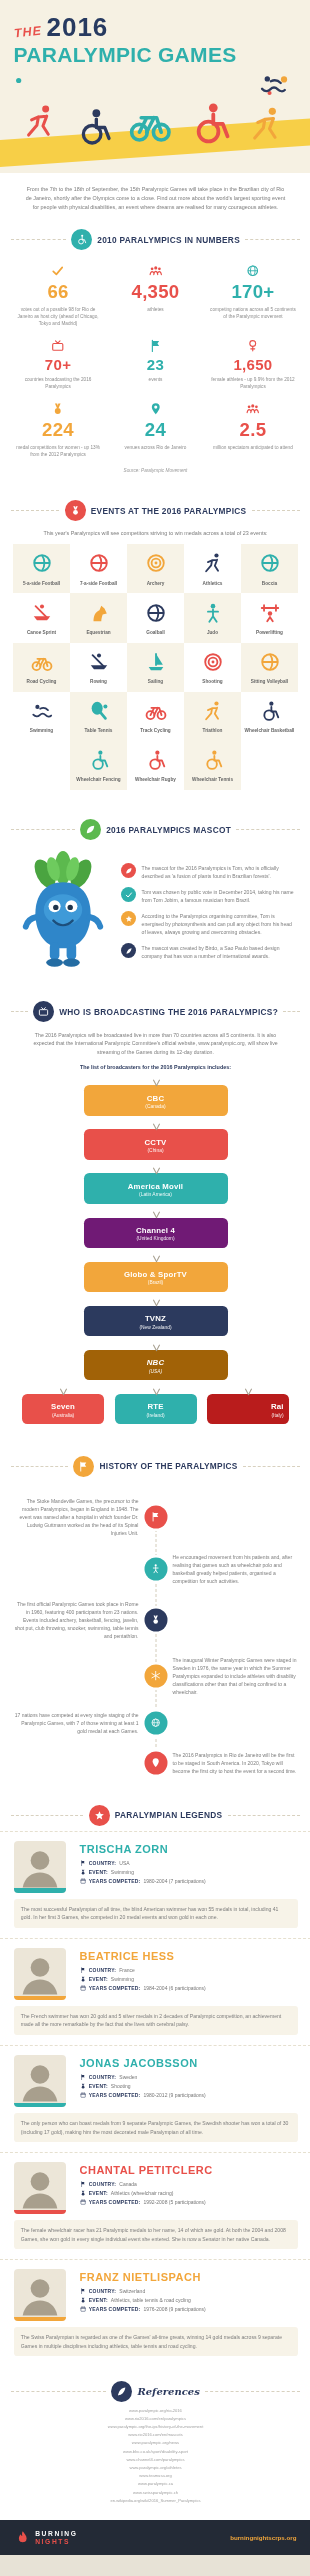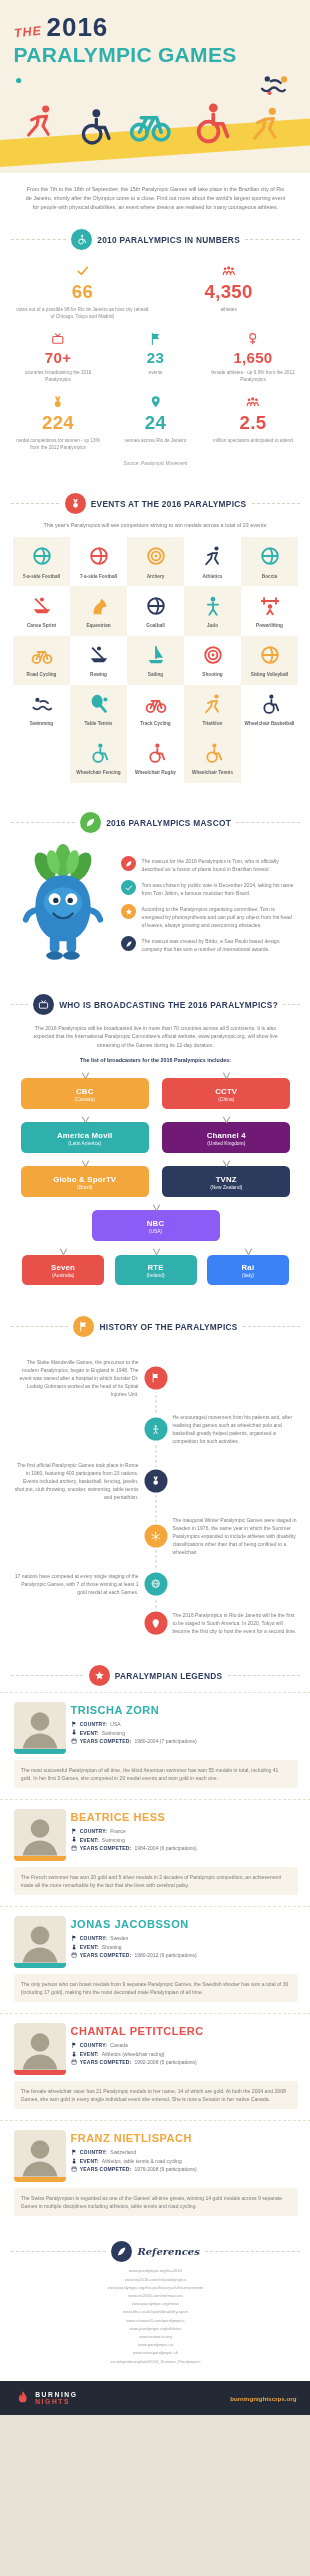--- a/index.html
+++ b/index.html
@@ -47,21 +47,21 @@
   .mascot-bullets{flex:1}
   .m-bullet{display:flex;gap:5.2px;margin:6.7px 0;align-items:flex-start}
   .m-ic{flex:0 0 15.5px;width:15.5px;height:15.5px;border-radius:50%;display:flex;align-items:center;justify-content:center;color:#fff}
   .m-ic svg{width:7.8px;height:7.8px}
   .m-text{font-size:5.1px;color:#7c7c7c;line-height:1.6;padding-top:1px}
 
   
   .bc-intro{padding:3.1px 27px 1px;text-align:center;font-size:5.2px;color:#7c7c7c;line-height:1.65}
   .bc-sub{padding:6.2px 21px 0;text-align:center;font-size:5.4px;color:#2c3a5e;font-weight:bold}
   .bc-main{display:flex;flex-wrap:wrap;justify-content:center;gap:0 13.5px;padding:2.1px 15.5px 0}
-  .bc-main .tv{width:128px}
+  .bc-main .tv{width:144px}
   .bc-small{display:flex;justify-content:center;gap:10.4px;padding:0 15.5px 16.6px}
   .bc-small .tv{width:82px}
   .tv{position:relative;border-radius:5.2px;color:#fff;text-align:center;padding:8.3px 5.2px 6.7px;margin-top:13.5px}
   .tv::before,.tv::after{content:"";position:absolute;top:-6.2px;left:50%;width:1px;height:6.7px;background:#a39b8b;transform-origin:bottom}
   .tv::before{transform:rotate(-28deg)}
   .tv::after{transform:rotate(28deg)}
   .tv-name{font-weight:800;font-size:7.8px;letter-spacing:0.2px}
   .tv-region{font-size:4.9px;opacity:.92;margin-top:1.6px}
 
   
@@ -73,21 +73,21 @@
   .timeline div.tl-item:nth-of-type(even){flex-direction:row-reverse}
   .timeline div.tl-item:nth-of-type(even) .tl-text{text-align:left}
   .tl-dot{position:absolute;left:50%;top:50%;transform:translate(-50%,-50%);width:23px;height:23px;border-radius:50%;color:#fff;display:flex;align-items:center;justify-content:center;box-shadow:0 0 0 2.6px #fff}
   .tl-dot svg{width:10.4px;height:10.4px}
 
   
   .legend{padding:9.3px 13.5px 2.1px;display:flex;flex-wrap:wrap;border-top:1px dashed #e6e0cf}
   .portrait{width:52px;height:52px;border-radius:4.1px;background:#ece6d8;position:relative;overflow:hidden;flex:0 0 52px;color:#a89f8d}
   .portrait svg{width:100%;height:100%}
   .p-strip{position:absolute;bottom:0;left:0;right:0;height:4.7px}
-  .legend-main{flex:1;padding-left:5px;min-width:0}
+  .legend-main{flex:1;padding-left:14px;min-width:0}
   .legend-name{font-size:11px;font-weight:800;letter-spacing:0.5px;margin-top:2.1px}
   .facts{margin-top:4.7px}
   .fact{display:flex;align-items:center;gap:3.1px;margin:2.6px 0;font-size:5px;color:#777}
   .fact svg{width:6.2px;height:6.2px;color:#2c3a5e;flex:0 0 6.2px}
   .f-label{font-weight:bold;color:#2c3a5e;letter-spacing:0.2px}
   .legend-desc{width:100%;margin:6.2px 0 8.3px;background:#f7f3e8;border-radius:3.1px;padding:5.7px 7.3px;font-size:5.1px;color:#7c7c7c;line-height:1.65}
 
   
   .refs{padding:0 21px 15.5px;text-align:center}
   .refs-title{font-family:"DejaVu Serif",serif;font-style:italic;font-size:10px;color:#2c3a5e;white-space:nowrap}
@@ -270,20 +270,27 @@
         </div>
 
         <div class="stat">
           <span class="stat-icon" style="color: rgb(232, 80, 74);"><svg viewBox="0 0 26 26" width="13.5" height="13.5">
               <use href="#i-crowd"></use>
             </svg></span>
           <div class="stat-value" style="color: rgb(232, 80, 74);">4,350</div>
           <div class="stat-desc">athletes</div>
         </div>
 
+        <div class="stat">
+          <span class="stat-icon" style="color: rgb(47, 176, 172);"><svg viewBox="0 0 26 26" width="13.5" height="13.5">
+              <use href="#i-globe"></use>
+            </svg></span>
+          <div class="stat-value" style="color: rgb(47, 176, 172);">170+</div>
+          <div class="stat-desc">competing nations across all 5 continents of the Paralympic movement</div>
+        </div>
       </div>
 
     <div class="stat-row row4">
 
         <div class="stat">
           <span class="stat-icon" style="color: rgb(232, 80, 74);"><svg viewBox="0 0 26 26" width="13.5" height="13.5">
               <use href="#i-tv"></use>
             </svg></span>
           <div class="stat-value" style="color: rgb(232, 80, 74);">70+</div>
           <div class="stat-desc">countries broadcasting the 2016 Paralympics</div>
@@ -630,38 +637,38 @@
         <div class="tv" style="background: rgb(242, 166, 59);">
           <div class="tv-name">Globo &amp; SporTV</div>
           <div class="tv-region">(Brazil)</div>
         </div>
 
         <div class="tv" style="background: rgb(44, 58, 94);">
           <div class="tv-name">TVNZ</div>
           <div class="tv-region">(New Zealand)</div>
         </div>
 
-        <div class="tv" style="background: #8b5cf6;">
+        <div class="tv" style="background: #a16207; font-style: italic;">
           <div class="tv-name">NBC</div>
           <div class="tv-region">(USA)</div>
         </div>
       </div>
     <div class="bc-small">
 
         <div class="tv" style="background: rgb(232, 80, 74);">
           <div class="tv-name">Seven</div>
           <div class="tv-region">(Australia)</div>
         </div>
 
         <div class="tv" style="background: rgb(47, 176, 172);">
           <div class="tv-name">RTE</div>
           <div class="tv-region">(Ireland)</div>
         </div>
 
-        <div class="tv" style="background: #3b82f6;">
+        <div class="tv" style="background: #b91c1c; text-align: right;">
           <div class="tv-name">Rai</div>
           <div class="tv-region">(Italy)</div>
         </div>
       </div>
   </section>
 
   <section>
     <div class="sec-head">
       <span class="dash"></span>
       <span class="sec-icon bg-orange">

